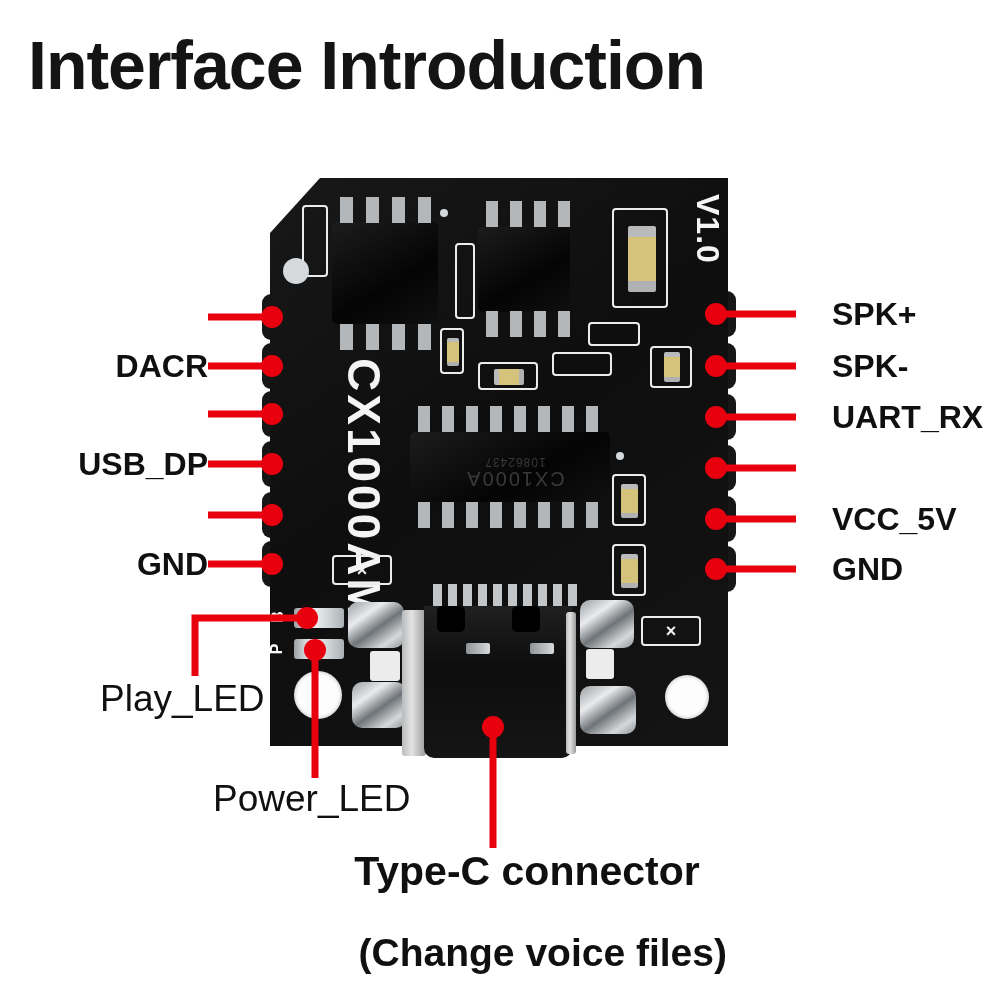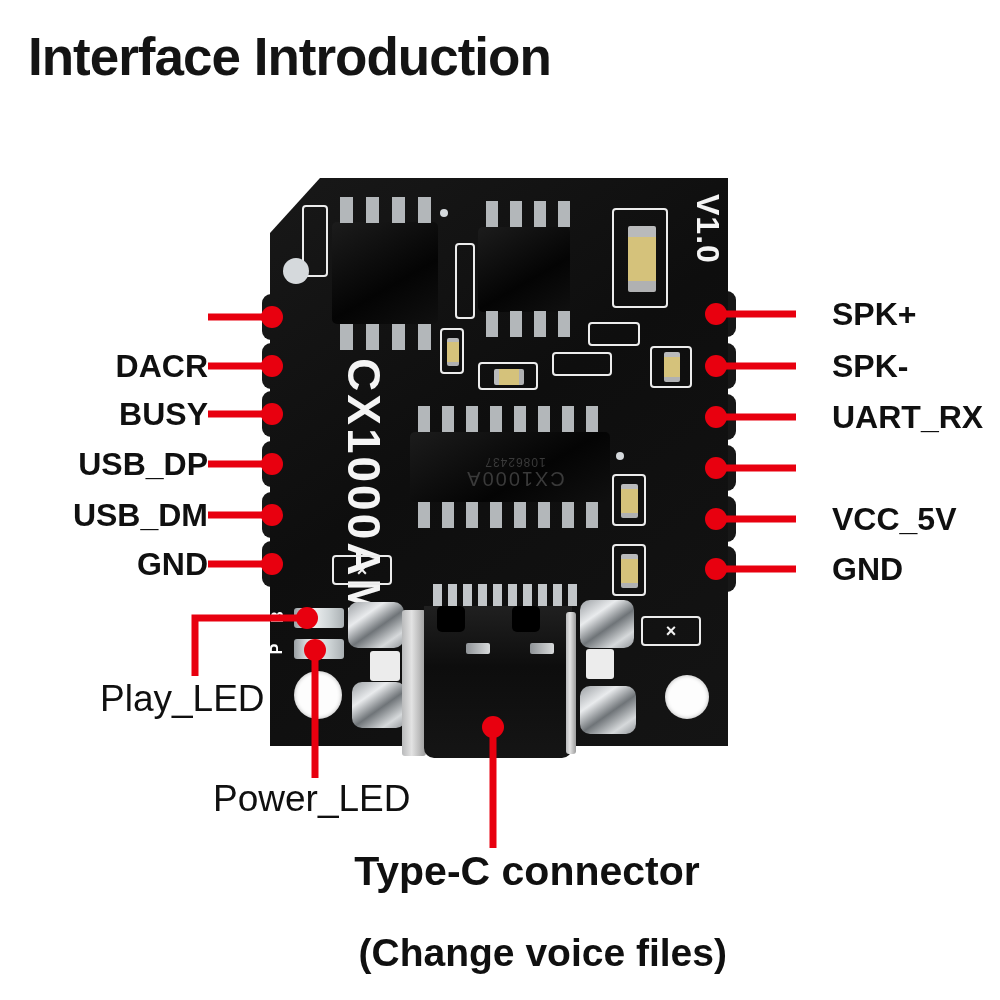--- a/index.html
+++ b/index.html
@@ -1,19 +1,19 @@
 <!DOCTYPE html>
 <html><head>
 <meta charset="utf-8">
 <style>
   html,body{margin:0;padding:0;background:#fff;}
   .stage{position:relative;width:1000px;height:1000px;background:#ffffff;overflow:hidden;
          font-family:"Liberation Sans","DejaVu Sans",sans-serif;}
   .abs{position:absolute;}
-  .title{left:28px;top:26px;font-size:53px;font-weight:bold;color:#141414;letter-spacing:-1px;}
+  .title{left:28px;top:26px;font-size:68px;font-weight:bold;color:#141414;letter-spacing:-1px;}
 
   
   .board{left:270px;top:178px;width:458px;height:568px;
          background:linear-gradient(145deg,#181818,#0e0e0e 45%,#141414);
          clip-path:polygon(50px 0,100% 0,100% 100%,0 100%,0 55px);}
   .ptab{width:54px;height:46px;background:#171717;border-radius:9px;
         display:flex;align-items:center;justify-content:center;}
   .ptab.l{left:262px;}
   .ptab.r{left:682px;}
   .phole{width:36px;height:34px;border-radius:50%;
@@ -202,23 +202,21 @@
       <circle cx="716" cy="468" r="11"></circle>
       <circle cx="716" cy="519" r="11"></circle>
       <circle cx="716" cy="569" r="11"></circle>
       <circle cx="307" cy="618" r="11"></circle>
       <circle cx="315" cy="650" r="11"></circle>
       <circle cx="493" cy="727" r="11"></circle>
     </g>
   </svg>
 
   <div class="abs plabel left" style="top:345px">DACR</div>
-  <div class="abs plabel left" style="top:393px">BUSY</div>
   <div class="abs plabel left" style="top:443px">USB_DP</div>
-  <div class="abs plabel left" style="top:494px">USB_DM</div>
   <div class="abs plabel left" style="top:543px">GND</div>
 
   <div class="abs plabel right" style="top:293px">SPK+</div>
   <div class="abs plabel right" style="top:345px">SPK-</div>
   <div class="abs plabel right" style="top:396px">UART_RX</div>
   <div class="abs plabel right" style="top:498px">VCC_5V</div>
   <div class="abs plabel right" style="top:548px">GND</div>
 
   <div class="abs callout" style="left:100px;top:678px;">Play_LED</div>
   <div class="abs callout" style="left:213px;top:778px;">Power_LED</div>

